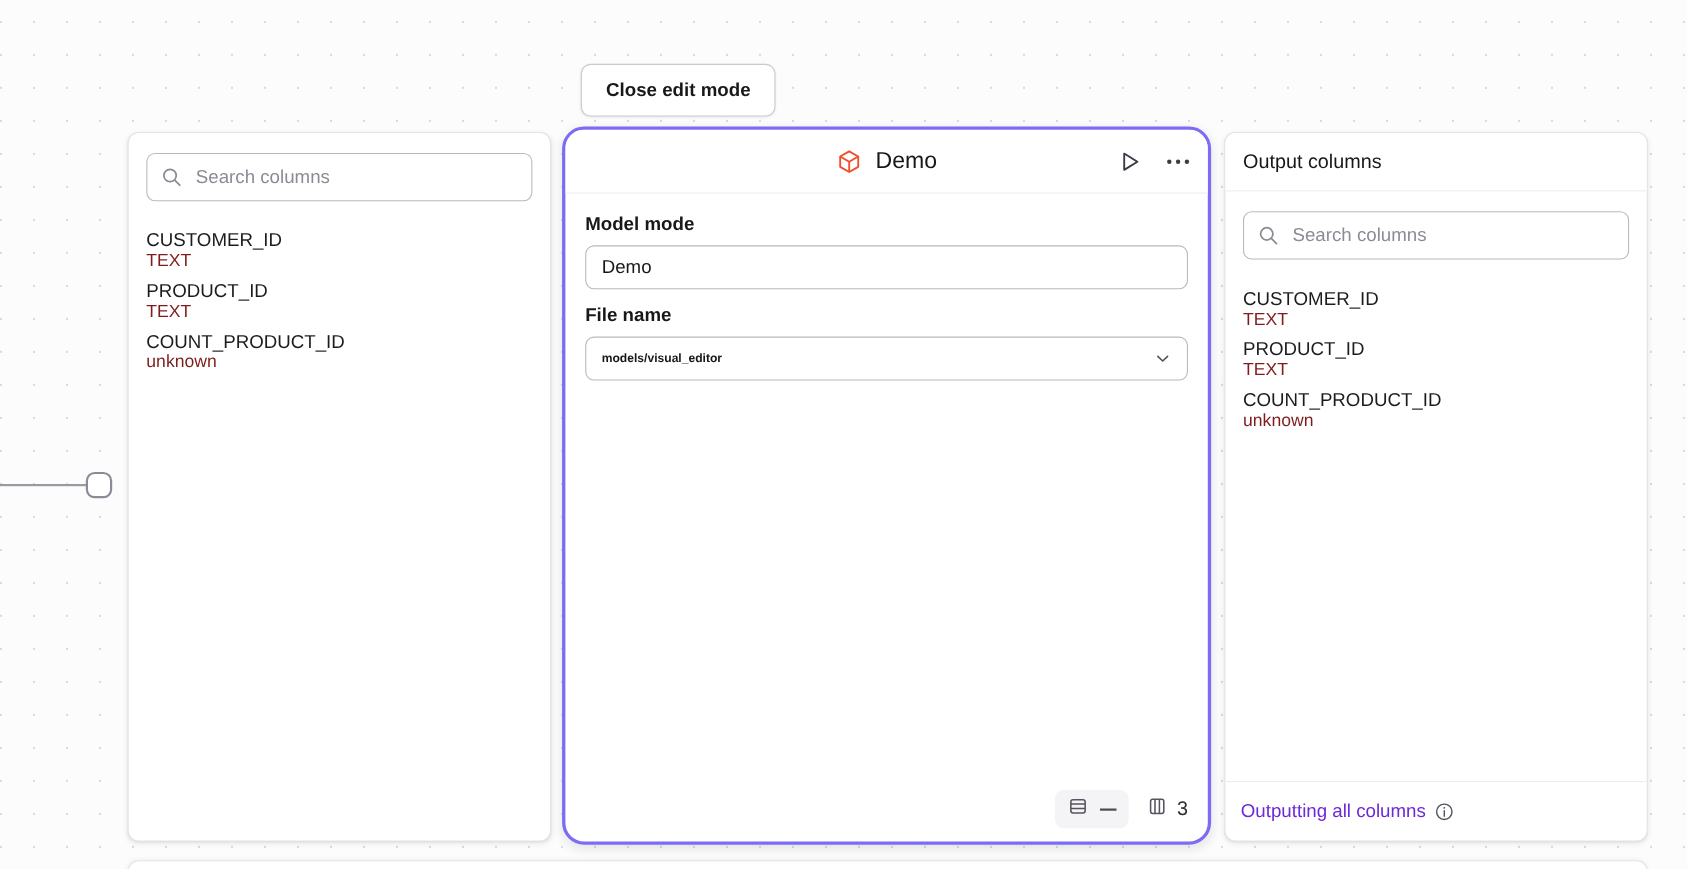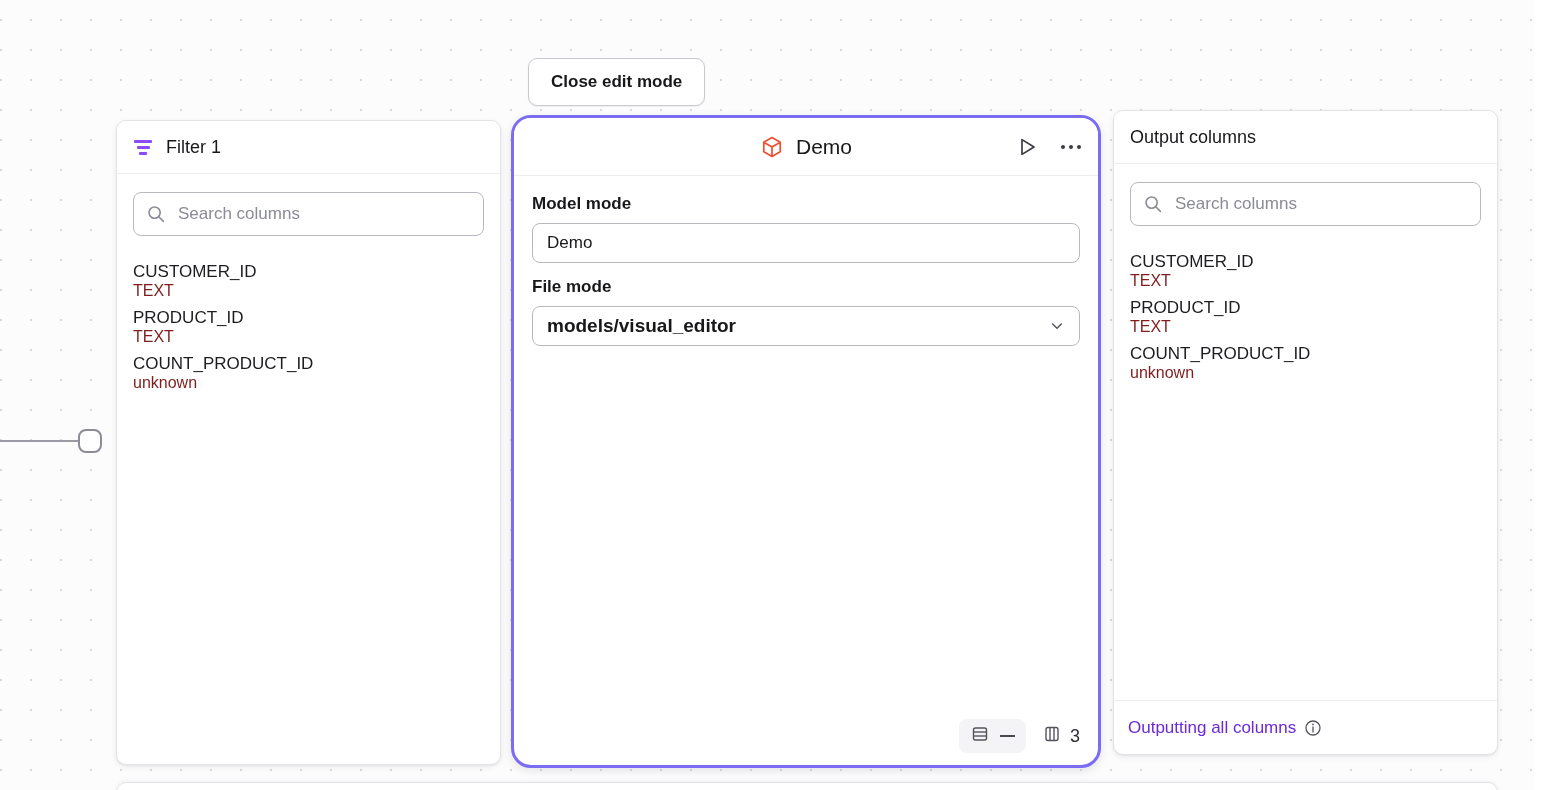--- a/index.html
+++ b/index.html
@@ -203,21 +203,21 @@
   }
   .spacer-14 { height: 14px; }
   .select-input {
     height: 40px;
     border: 1px solid #b9b9c2;
     border-radius: 8px;
     display: flex;
     align-items: center;
     justify-content: space-between;
     padding: 0 14px;
-    font-size: 19px;
+    font-size: 11px;
     font-weight: bold;
     color: #18181b;
     background: #fff;
     cursor: pointer;
   }
   .chev { width: 16px; height: 16px; display: flex; }
 
   .demo-footer {
     position: absolute;
     right: 12px;
@@ -241,21 +241,21 @@
     align-items: center;
     gap: 8px;
     padding: 5px 6px;
     cursor: pointer;
   }
   .cols-count { font-size: 18px; color: #2c2c33; }
 
   
   #output-panel {
     left: 1113px;
-    top: 110px;
+    top: 120px;
     width: 385px;
     height: 645px;
   }
   .panel-footer {
     flex: 0 0 54px;
     height: 54px;
     display: flex;
     align-items: center;
     padding: 0 14px;
     border-top: 1px solid #ededf1;
@@ -284,28 +284,20 @@
 <div id="canvas">
 
   <div class="close-edit-btn">
     <span>Close edit mode</span>
   </div>
 
   <div class="edge-line"></div>
   <div class="edge-handle"></div>
 
   <div class="panel" id="filter-panel">
-    <div class="panel-header">
-      <span class="filter-icon">
-        <i></i>
-          <i></i>
-          <i></i>
-      </span>
-      <span class="panel-title">Filter 1</span>
-    </div>
     <div class="panel-body">
       <div class="search-box">
         <span class="mag">
           <svg width="20" height="20" viewBox="0 0 20 20" fill="none" stroke="#8b8b95" stroke-width="1.6">
             <circle cx="8.6" cy="8.6" r="5.6"></circle>
               <line x1="12.8" y1="12.8" x2="17.4" y2="17.4" stroke-linecap="round"></line>
           </svg>
         </span>
         <span class="ph">Search columns</span>
       </div>
@@ -347,21 +339,21 @@
             <span></span>
         </span>
       </span>
     </div>
     <div class="demo-body">
       <div class="field-label">Model mode</div>
       <div class="text-input">
         <span>Demo</span>
       </div>
       <div class="spacer-14"></div>
-      <div class="field-label">File mode</div>
+      <div class="field-label">File name</div>
       <div class="select-input">
         <span>models/visual_editor</span>
         <span class="chev">
           <svg width="16" height="16" viewBox="0 0 16 16" fill="none" stroke="#54545f" stroke-width="1.5" stroke-linecap="round" stroke-linejoin="round">
             <path d="M3.6 6 8 10.2 12.4 6"></path>
           </svg>
         </span>
       </div>
 
       <div class="demo-footer">

